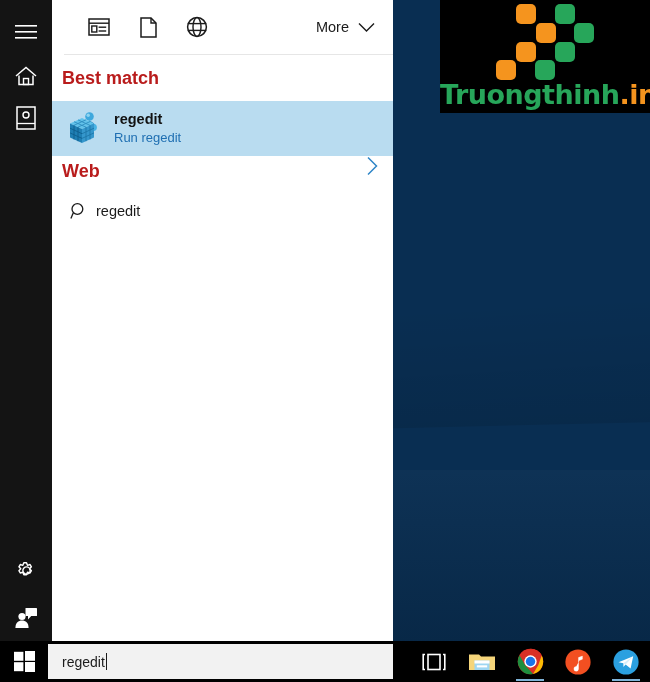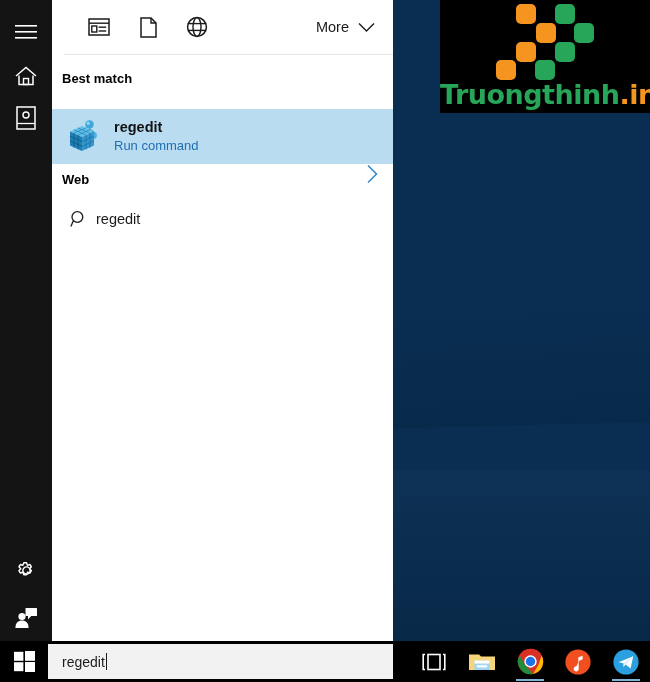--- a/index.html
+++ b/index.html
@@ -149,24 +149,24 @@
     padding: 6px 6px 6px 8px;
     cursor: pointer;
   }
   #more-label {
     font-size: 14.5px;
     color: #1b1b1b;
   }
 
   
   .section-head {
-    font-size: 13px;
+    font-size: 18px;
     font-weight: bold;
-    color: #000000;
-    padding: 0 0 16px 10px;
+    color: #b91c1c;
+    padding: 0 0 8px 10px;
     height: 30px;
     display: flex;
     align-items: center;
   }
   #best-match-head { margin-top: 8px; }
 
   #web-row {
     height: 34px;
     display: flex;
     align-items: flex-start;
@@ -426,21 +426,21 @@
 
           <path d="M6 18.2 L18 23.7 M6 22.9 L18 28.4" stroke="#0f5f8d" stroke-width="0.9" fill="none"></path>
           <path d="M10 15.4 L10 29.4 M14 17.2 L14 31.2" stroke="#0f5f8d" stroke-width="0.9" fill="none"></path>
 
           <path d="M18 23.7 L30 18.2 M18 28.4 L30 22.9" stroke="#1d76a8" stroke-width="0.9" fill="none"></path>
           <path d="M22 31.2 L22 17.2 M26 29.4 L26 15.4" stroke="#1d76a8" stroke-width="0.9" fill="none"></path>
         </svg>
       </div>
       <div id="result-text">
         <span id="result-title">regedit</span>
-        <span id="result-sub">Run command</span>
+        <span id="result-sub">Run regedit</span>
       </div>
     </div>
 
     <div id="web-row">
       <div class="section-head">Web</div>
       <svg width="13" height="20" viewBox="0 0 13 20">
         <path d="M2 1.5 L10.5 10 L2 18.5" fill="none" stroke="#2f86c7" stroke-width="1.5"></path>
       </svg>
     </div>
 

